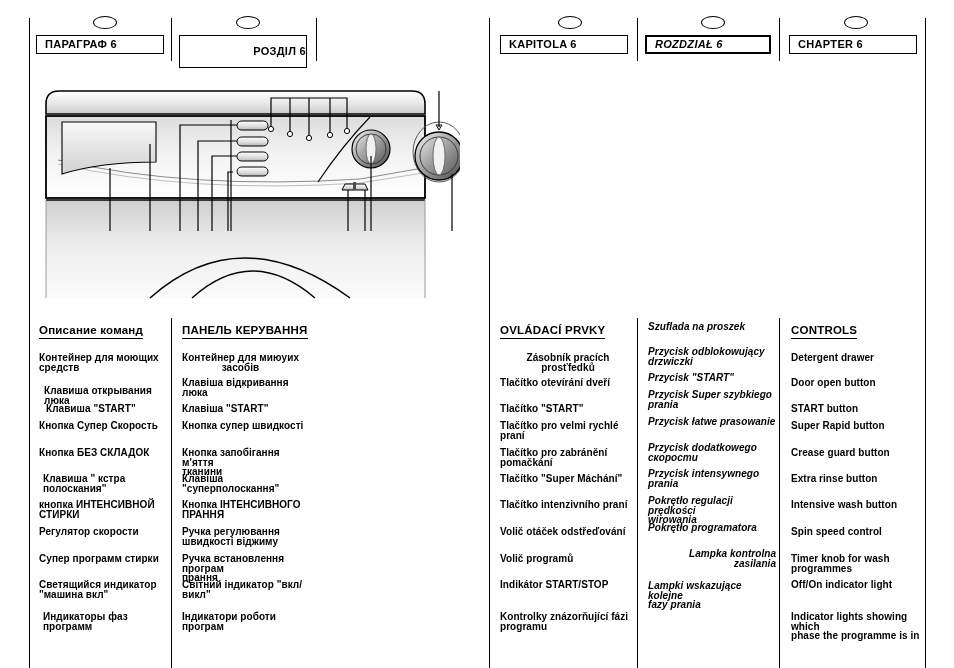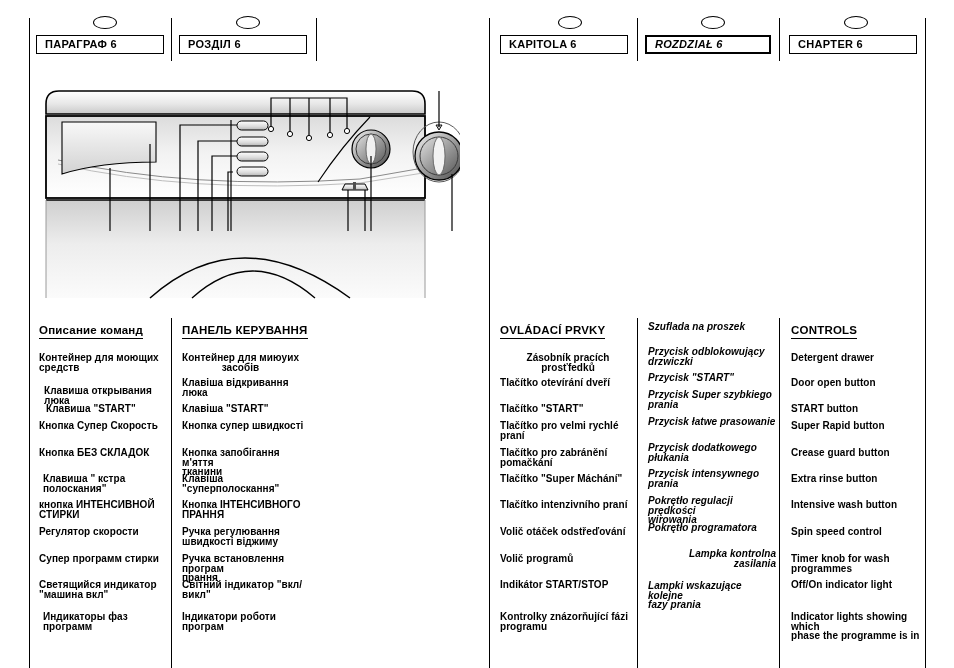--- a/index.html
+++ b/index.html
@@ -64,21 +64,21 @@
 
   <div class="ell" style="left:93px;  top:16px;"></div>
   <div class="ell" style="left:236px; top:16px;"></div>
   <div class="ell" style="left:558px; top:16px;"></div>
   <div class="ell" style="left:701px; top:16px;"></div>
   <div class="ell" style="left:844px; top:16px;"></div>
 
   <div class="chapbox" style="left:36px;  top:35px; width:128px; height:19px;">
     <span>ПАРАГРАФ 6</span>
   </div>
-  <div class="chapbox" style="left:179px; top:35px; width:128px; height:19px;">
+  <div class="chapbox" style="left:179px; top:35px; width:128px; height:33px;justify-content:flex-end;">
     <span>РОЗДІЛ 6</span>
   </div>
   <div class="chapbox" style="left:500px; top:35px; width:128px; height:19px;">
     <span>KAPITOLA 6</span>
   </div>
   <div class="chapbox it" style="left:645px; top:35px; width:126px; height:19px;">
     <span>ROZDZIAŁ 6</span>
   </div>
   <div class="chapbox" style="left:789px; top:35px; width:128px; height:19px;">
     <span>CHAPTER 6</span>
@@ -257,21 +257,21 @@
   <div class="col" style="left:648px; top:308px; width:128px;">
     <ul class="items it" style="height:330px;margin-top:14px;">
       <li style="top:0px;">Szuflada na proszek</li>
       <li style="top: 25px; white-space: pre-line;">Przycisk odblokowujący
 drzwiczki</li>
       <li style="top:51px;">Przycisk "START"</li>
       <li style="top: 68px; white-space: pre-line;">Przycisk Super szybkiego
 prania</li>
       <li style="top:95px;">Przycisk łatwe prasowanie</li>
       <li style="top: 121px; white-space: pre-line;">Przycisk dodatkowego
-płukania</li>
+скорости</li>
       <li style="top:147px;">Przycisk intensywnego prania</li>
       <li style="top: 174px; white-space: pre-line;">Pokrętło regulacji prędkości
 wirowania</li>
       <li style="top:201px;">Pokrętło programatora</li>
       <li style="top:227px;text-align:right;">Lampka kontrolna zasilania</li>
       <li style="top: 259px; white-space: pre-line;">Lampki wskazujące kolejne
 fazy prania</li>
     </ul>
   </div>
 

